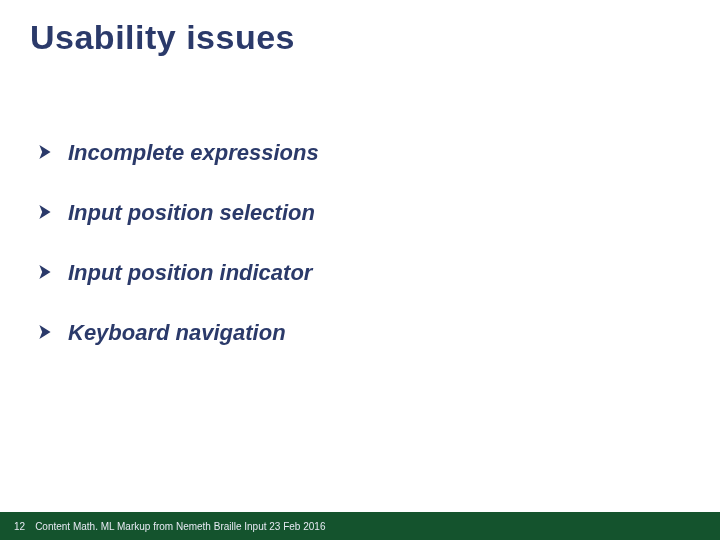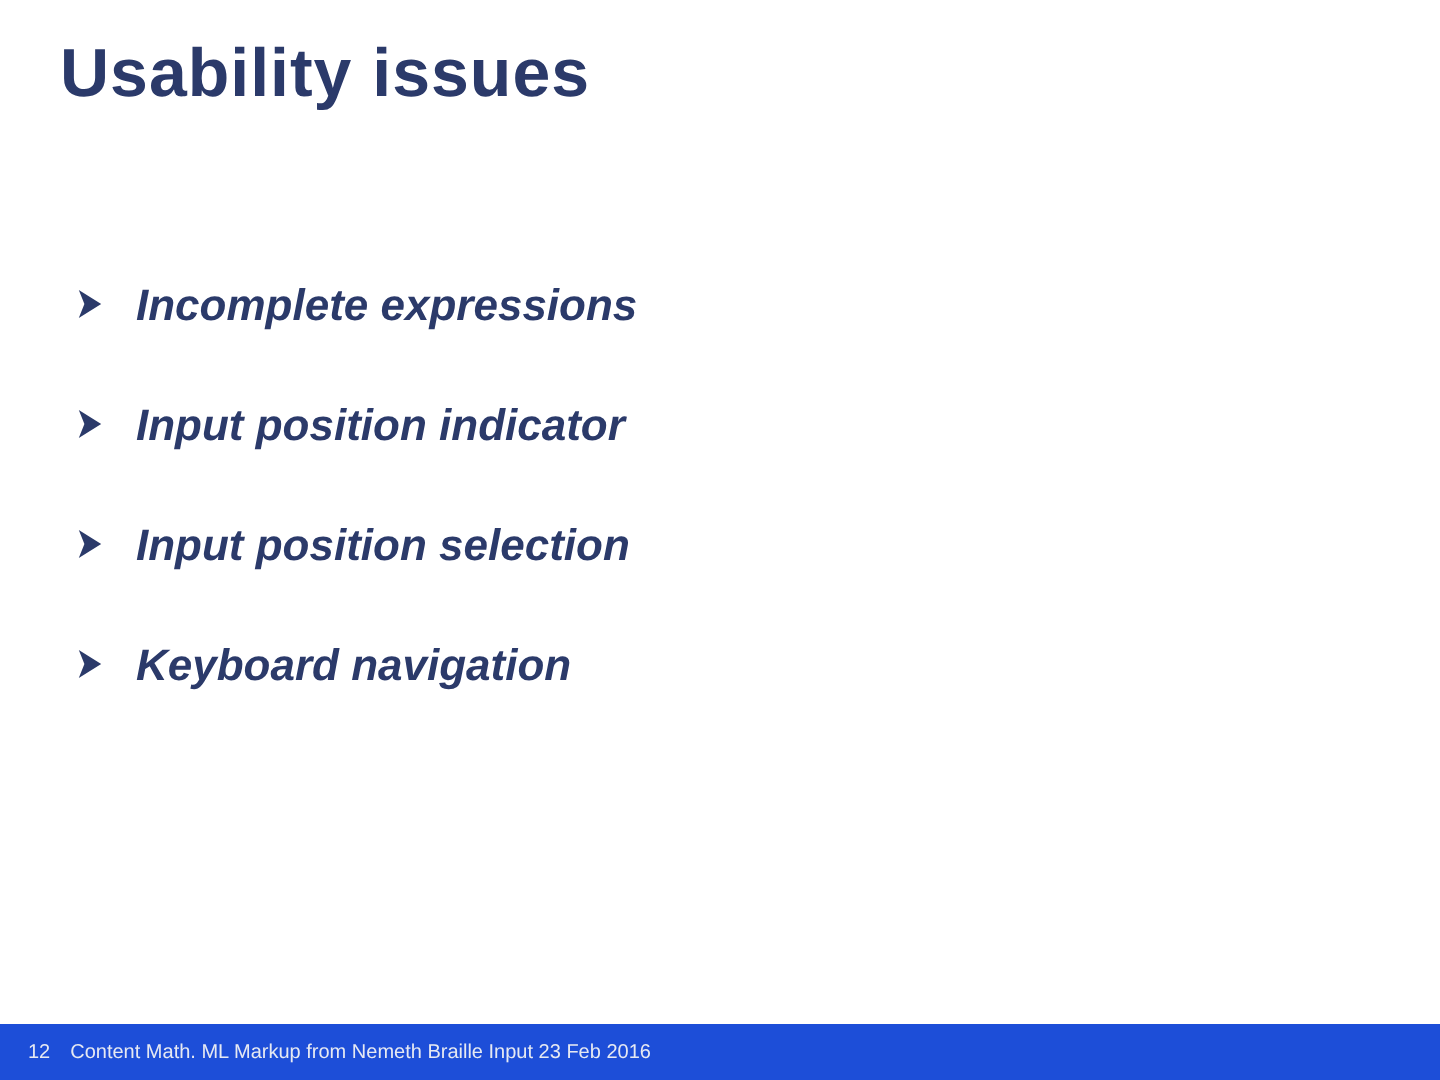--- a/index.html
+++ b/index.html
@@ -53,21 +53,21 @@
     font-weight: 700;
     color: #2b3a6a;
     font-style: italic;
   }
   .footer {
     position: absolute;
     left: 0;
     bottom: 0;
     width: 100%;
     height: 28px;
-    background: #1d4ed8;
+    background: #14532d;
     color: #e6e9f2;
     font-size: 10px;
     display: flex;
     align-items: center;
     padding-left: 14px;
     box-sizing: border-box;
   }
   .footer .pagenum {
     margin-right: 10px;
   }
@@ -89,30 +89,30 @@
       </span>
       <span class="bullet-text">Incomplete expressions</span>
     </div>
 
     <div class="bullet-row">
       <span class="chevron">
         <svg viewBox="0 0 10 10" width="14" height="14">
             <path d="M1 0 L9 5 L1 10 L3 5 Z" fill="#2b3a6a"></path>
           </svg>
       </span>
-      <span class="bullet-text">Input position indicator</span>
+      <span class="bullet-text">Input position selection</span>
     </div>
 
     <div class="bullet-row">
       <span class="chevron">
         <svg viewBox="0 0 10 10" width="14" height="14">
             <path d="M1 0 L9 5 L1 10 L3 5 Z" fill="#2b3a6a"></path>
           </svg>
       </span>
-      <span class="bullet-text">Input position selection</span>
+      <span class="bullet-text">Input position indicator</span>
     </div>
 
     <div class="bullet-row">
       <span class="chevron">
         <svg viewBox="0 0 10 10" width="14" height="14">
             <path d="M1 0 L9 5 L1 10 L3 5 Z" fill="#2b3a6a"></path>
           </svg>
       </span>
       <span class="bullet-text">Keyboard navigation</span>
     </div>

